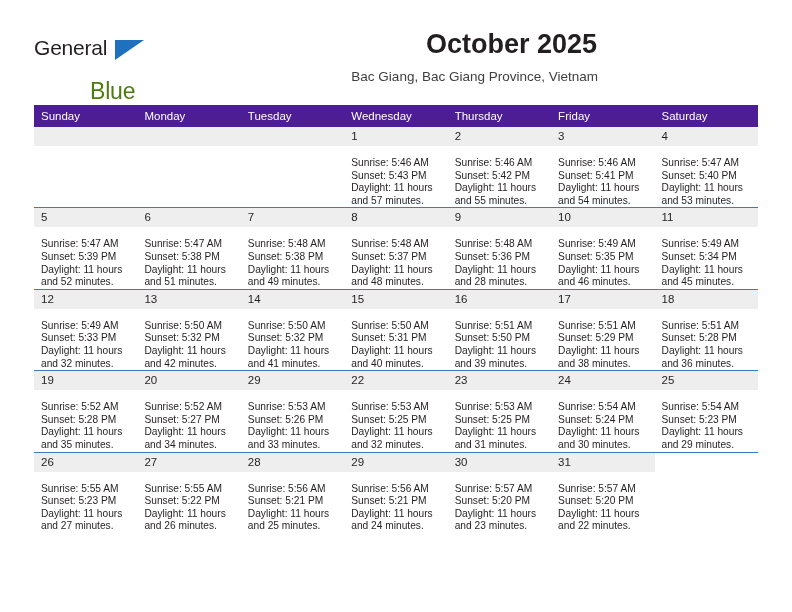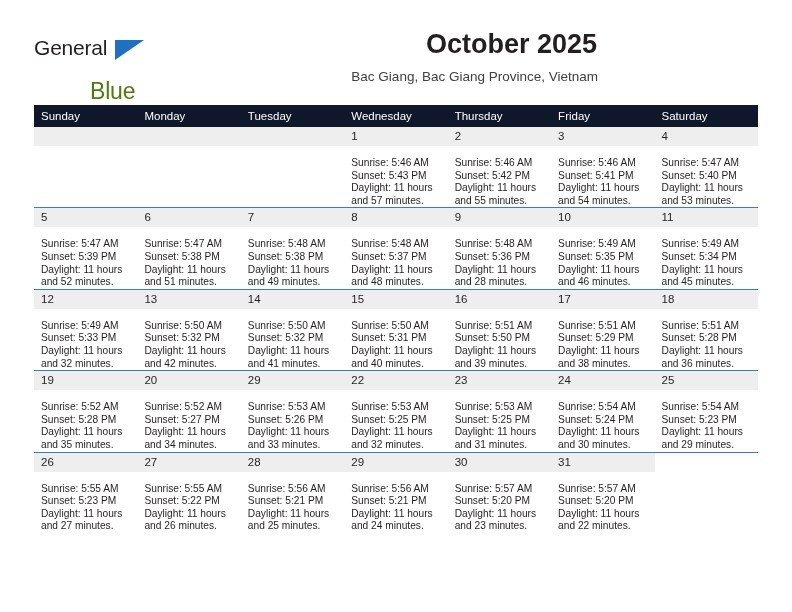--- a/index.html
+++ b/index.html
@@ -90,21 +90,21 @@
   
   .calendar {
     position: absolute;
     left: 34px;
     top: 105px;
     width: 724px;
     border-collapse: collapse;
     table-layout: fixed;
   }
   .calendar th {
-    background: #0f172a;
+    background: #4c1d95;
     color: #ffffff;
     font-weight: normal;
     font-size: 11.5px;
     text-align: left;
     padding: 5px 0 5px 7px;
     height: 11px;
     border: none;
   }
 
   .calendar td {

